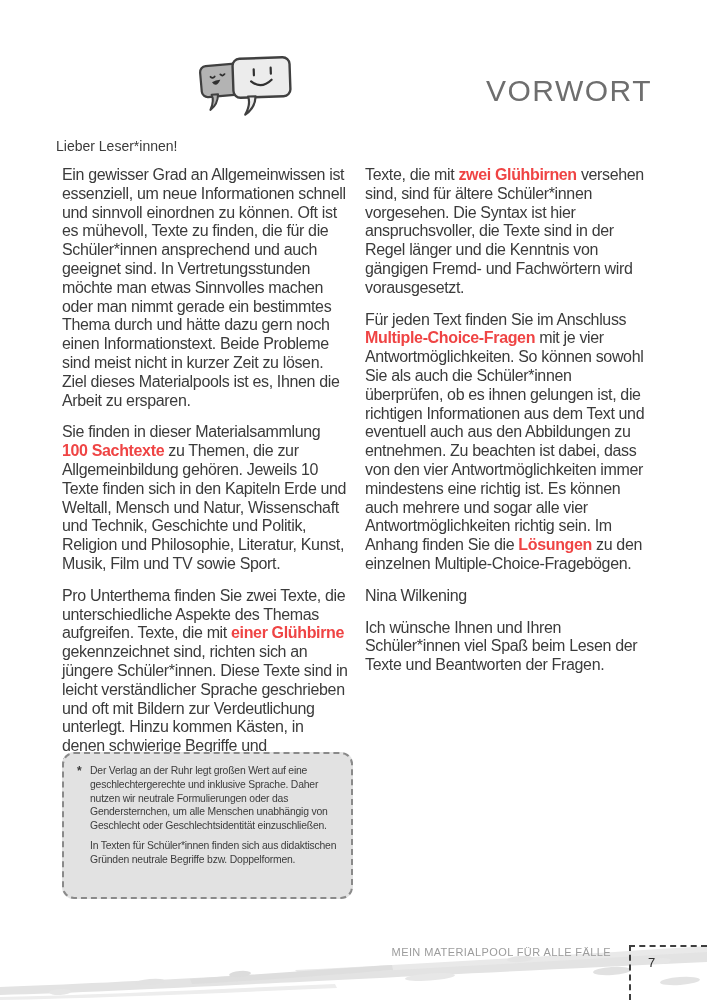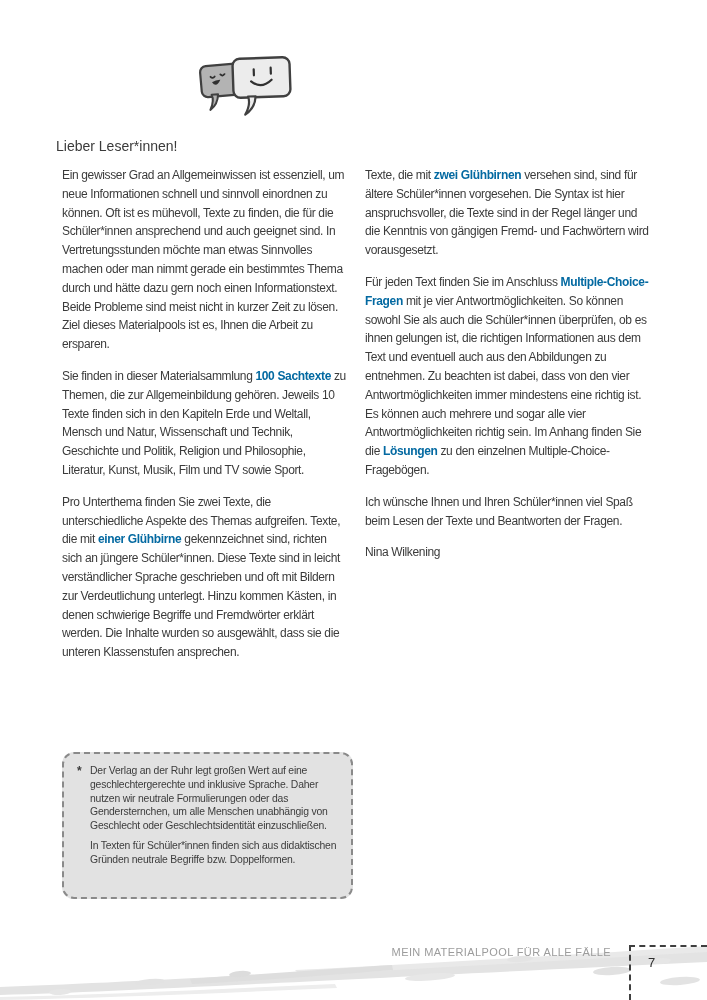--- a/index.html
+++ b/index.html
@@ -46,29 +46,29 @@
     position: absolute;
     left: 62px;
     top: 166px;
     width: 590px;
     display: flex;
     gap: 16px;
   }
   .col { width: 287px; }
   p.para {
     margin: 0 0 13px 0;
-    font-size: 12px;
+    font-size: 16px;
     line-height: 18.8px;
     letter-spacing: -0.35px;
     color: #3b3b3b;
     text-align: left;
     hyphens: auto;
     -webkit-hyphens: auto;
   }
-  p.para span.b { font-weight: 700; color: #0369a1; }
+  p.para span.b { font-weight: 700; color: #ef4444; }
 
   
   .footnote-box {
     position: absolute;
     left: 62px;
     top: 752px;
     width: 291px;
     height: 147px;
     box-sizing: border-box;
     background: #e2e2e2;
@@ -156,34 +156,35 @@
 
     <g transform="rotate(-2 66 24)">
       <rect x="37" y="4" width="57" height="39" rx="7" fill="#ececec" stroke="#404040" stroke-width="2.4"></rect>
       <path d="M59,42 Q58,54 48,60 Q54,50 51.5,42 Z" fill="#ececec" stroke="#404040" stroke-width="2.2" stroke-linejoin="round"></path>
       <path d="M58,15 v6" fill="none" stroke="#303030" stroke-width="2.2" stroke-linecap="round"></path>
       <path d="M75,14 v6" fill="none" stroke="#303030" stroke-width="2.2" stroke-linecap="round"></path>
       <path d="M55,27 q10,8.5 20.5,-1" fill="none" stroke="#303030" stroke-width="2.2" stroke-linecap="round"></path>
     </g>
   </svg>
 
+  <h1 class="vorwort">VORWORT</h1>
 
   <div class="salutation">Lieber Leser*innen!</div>
 
   <div class="columns">
     <div class="col">
         <p class="para"><span>Ein gewisser Grad an Allgemeinwissen ist essenziell, um neue Informationen schnell und sinnvoll einordnen zu können. Oft ist es mühevoll, Texte zu finden, die für die Schüler*innen ansprechend und auch geeignet sind. In Vertretungsstunden möchte man etwas Sinnvolles machen oder man nimmt gerade ein bestimmtes Thema durch und hätte dazu gern noch einen Informationstext. Beide Probleme sind meist nicht in kurzer Zeit zu lösen. Ziel dieses Materialpools ist es, Ihnen die Arbeit zu ersparen.</span></p>
         <p class="para"><span>Sie finden in dieser Materialsammlung </span><span class="b">100 Sachtexte</span><span> zu Themen, die zur Allgemeinbildung gehören. Jeweils 10 Texte finden sich in den Kapiteln Erde und Weltall, Mensch und Natur, Wissenschaft und Technik, Geschichte und Politik, Religion und Philosophie, Literatur, Kunst, Musik, Film und TV sowie Sport.</span></p>
         <p class="para"><span>Pro Unterthema finden Sie zwei Texte, die unterschiedliche Aspekte des Themas aufgreifen. Texte, die mit </span><span class="b">einer Glühbirne</span><span> gekennzeichnet sind, richten sich an jüngere Schüler*innen. Diese Texte sind in leicht verständlicher Sprache geschrieben und oft mit Bildern zur Verdeutlichung unterlegt. Hinzu kommen Kästen, in denen schwierige Begriffe und Fremdwörter erklärt werden. Die Inhalte wurden so ausgewählt, dass sie die unteren Klassenstufen ansprechen.</span></p>
       </div>
     <div class="col">
         <p class="para"><span>Texte, die mit </span><span class="b">zwei Glühbirnen</span><span> versehen sind, sind für ältere Schüler*innen vorgesehen. Die Syntax ist hier anspruchsvoller, die Texte sind in der Regel länger und die Kenntnis von gängigen Fremd- und Fachwörtern wird vorausgesetzt.</span></p>
         <p class="para"><span>Für jeden Text finden Sie im Anschluss </span><span class="b">Multiple-Choice-Fragen</span><span> mit je vier Antwortmöglichkeiten. So können sowohl Sie als auch die Schüler*innen überprüfen, ob es ihnen gelungen ist, die richtigen Informationen aus dem Text und eventuell auch aus den Abbildungen zu entnehmen. Zu beachten ist dabei, dass von den vier Antwortmöglichkeiten immer mindestens eine richtig ist. Es können auch mehrere und sogar alle vier Antwortmöglichkeiten richtig sein. Im Anhang finden Sie die </span><span class="b">Lösungen</span><span> zu den einzelnen Multiple-Choice-Fragebögen.</span></p>
+        <p class="para"><span>Nina Wilkening</span></p>
         <p class="para"><span>Ich wünsche Ihnen und Ihren Schüler*innen viel Spaß beim Lesen der Texte und Beantworten der Fragen.</span></p>
-        <p class="para"><span>Nina Wilkening</span></p>
       </div>
   </div>
 
   <div class="footnote-box">
     <span class="fn-marker">*</span>
     <div class="fn-text">
         <p class="fn-para"><span>Der Verlag an der Ruhr legt großen Wert auf eine geschlechtergerechte und inklusive Sprache. Daher nutzen wir neutrale Formulierungen oder das Gendersternchen, um alle Menschen unabhängig von Geschlecht oder Geschlechtsidentität einzuschließen.</span></p>
         <p class="fn-para"><span>In Texten für Schüler*innen finden sich aus didaktischen Gründen neutrale Begriffe bzw. Doppelformen.</span></p>
       </div>
   </div>

